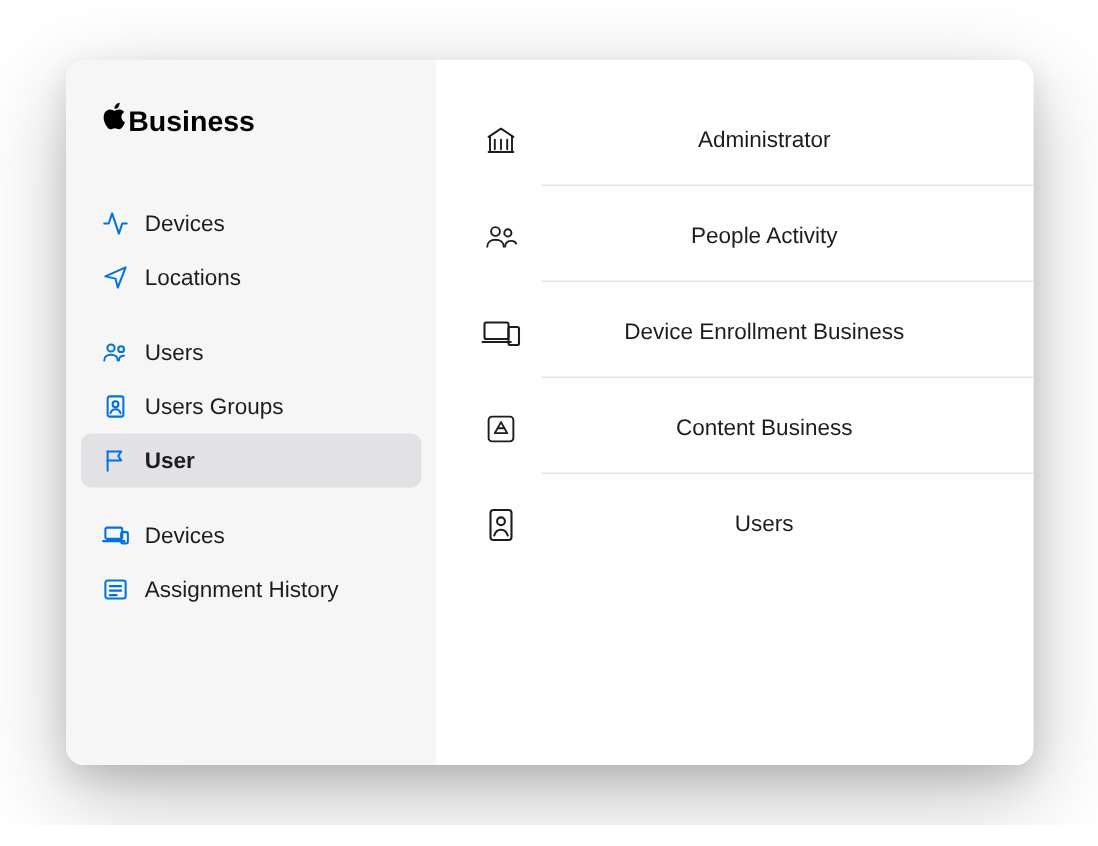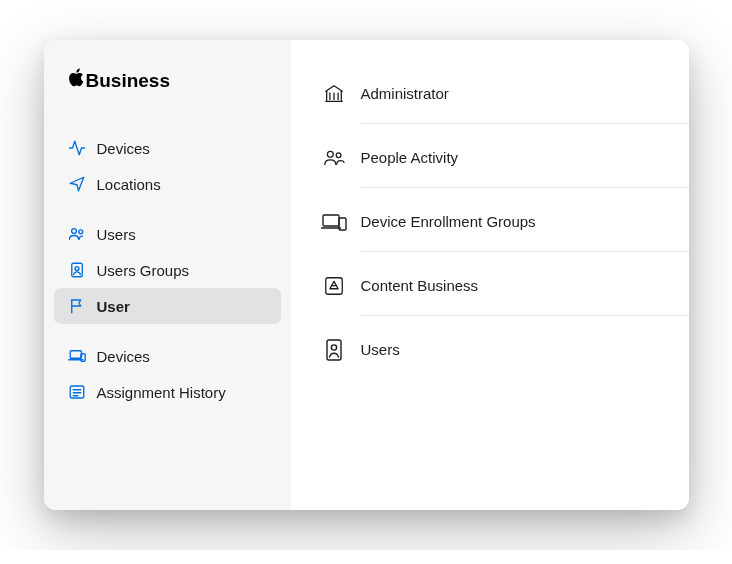--- a/index.html
+++ b/index.html
@@ -105,20 +105,21 @@
     }
     .role-label {
       font-size: 15px;
       color: #1d1d1f;
       position: relative;
       padding-bottom: 0;
     }
     .role-text-wrap {
       flex: 1;
       position: relative;
+      text-align: center;
     }
     .role-text-wrap::after {
       content: "";
       position: absolute;
       left: 0;
       right: -30px;
       bottom: -21px;
       height: 1px;
       background: #e6e6e8;
     }
@@ -252,21 +253,21 @@
 
     <div class="role-item">
       <span class="role-icon">
         <svg width="26" height="22" viewBox="0 0 26 22" stroke-width="1.4" stroke-linecap="round" stroke-linejoin="round">
             <rect x="2" y="4" width="16" height="11" rx="1.2"></rect>
             <path d="M0.5 17 h19"></path>
             <rect x="18" y="7" width="7" height="12" rx="1.2"></rect>
           </svg>
       </span>
       <div class="role-text-wrap">
-        <span class="role-label">Device Enrollment Groups</span>
+        <span class="role-label">Device Enrollment Business</span>
       </div>
     </div>
 
     <div class="role-item">
       <span class="role-icon">
         <svg width="22" height="22" viewBox="0 0 24 24" stroke-width="1.4" stroke-linecap="round" stroke-linejoin="round">
             <rect x="3" y="3" width="18" height="18" rx="2.5"></rect>
             <path d="M12 7 l4.5 8 h-9 z"></path>
             <line x1="10" y1="11.5" x2="14" y2="11.5"></line>
           </svg>

